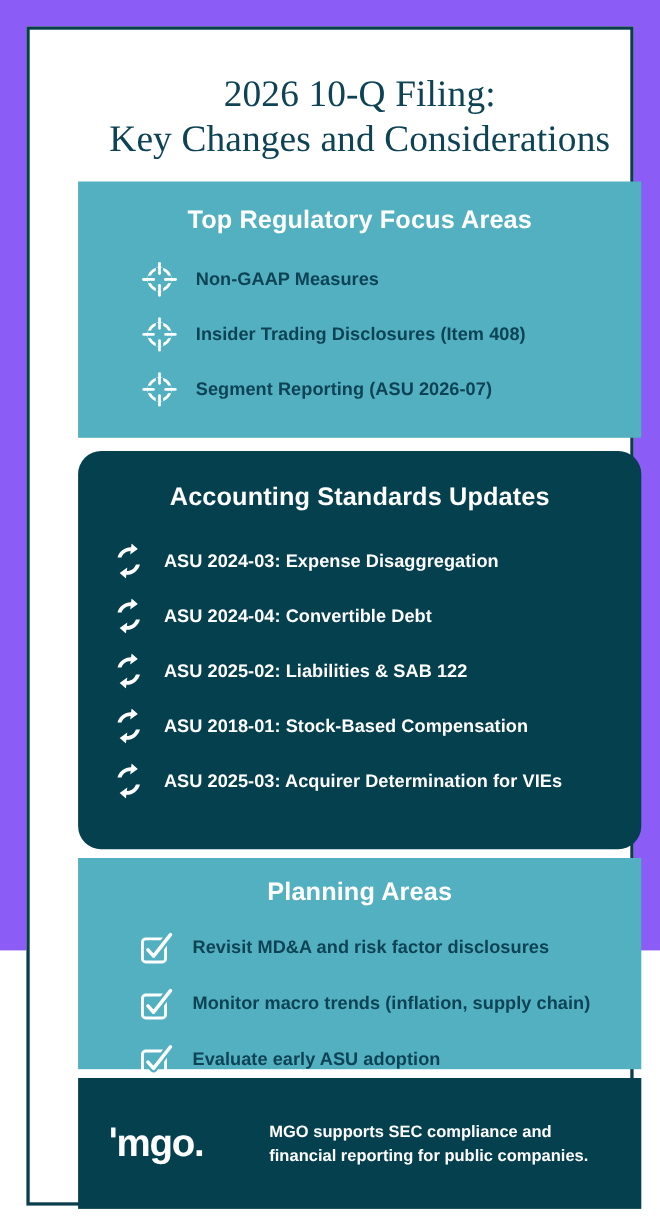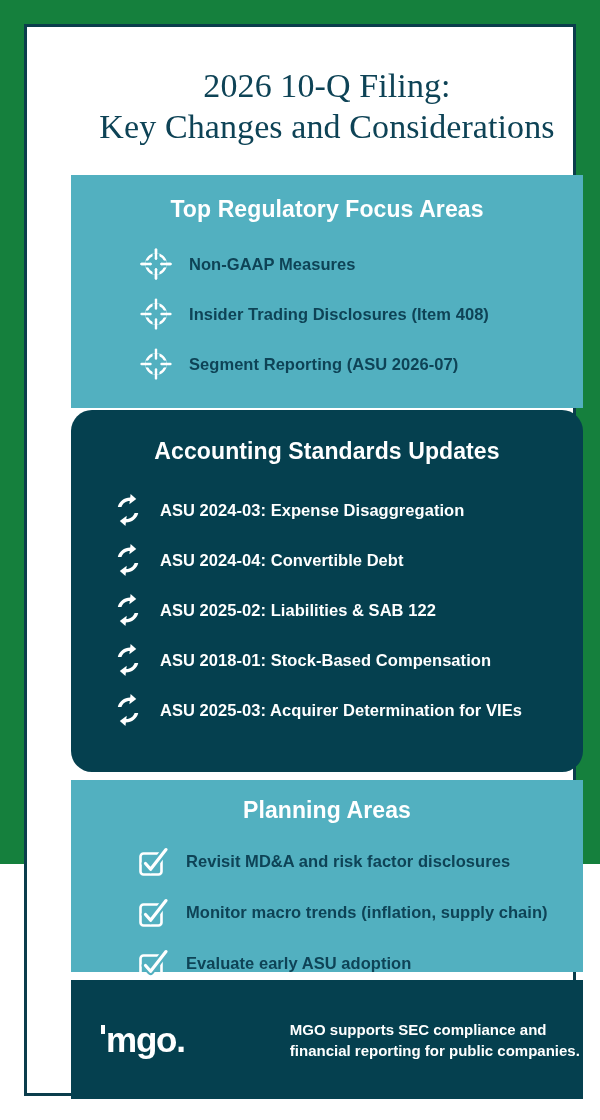--- a/index.html
+++ b/index.html
@@ -11,21 +11,21 @@
     width: 600px;
     height: 1120px;
     font-family: "Liberation Sans", sans-serif;
     -webkit-font-smoothing: antialiased;
   }
 
   .infographic {
     position: relative;
     width: 600px;
     height: 864px;
-    background: #15803d;
+    background: #8b5cf6;
     box-sizing: border-box;
   }
 
   
   .frame {
     position: absolute;
     left: 24px;
     top: 24px;
     width: 552px;
     height: 1072px;
@@ -64,21 +64,21 @@
   .panel-heading {
     text-align: center;
     font-weight: bold;
     color: #ffffff;
     font-size: 23px;
     letter-spacing: 0.1px;
   }
 
   .items {
     list-style: none;
-    margin: 16px;
+    margin: 5px;
     padding: 0;
     text-align: right;
   }
   .item {
     display: flex;
     align-items: center;
   }
   .item-icon {
     flex: 0 0 auto;
     display: flex;
@@ -88,21 +88,21 @@
   .item-label {
     font-size: 16.5px;
     font-weight: bold;
     letter-spacing: 0.05px;
     white-space: nowrap;
   }
   .label-dark  { color: #0e4356; }
   .label-light { color: #ffffff; }
 
   
-  #panel-focus { top: 148px; height: 233px; }
+  #panel-focus { top: 138px; height: 233px; }
   #panel-focus .panel-heading { margin-top: 21px; }
   #panel-focus .items { margin-top: 16px; }
   #panel-focus .item { height: 50px; padding-left: 52px; }
   #panel-focus .item-icon { width: 34px; height: 34px; margin-right: 16px; }
 
   
   #panel-asu { top: 383px; height: 362px; border-radius: 21px; }
   #panel-asu .panel-heading { margin-top: 28px; }
   #panel-asu .items { margin-top: 20px; }
   #panel-asu .item { height: 50px; padding-left: 25px; }
@@ -115,21 +115,20 @@
   #panel-tips .item { height: 51px; padding-left: 50px; }
   #panel-tips .item-icon { width: 32px; height: 32px; margin-right: 17px; }
 
   
   #panel-footer {
     top: 953px;
     height: 119px;
     display: flex;
     align-items: center;
     padding-left: 30px;
-    gap: 45px;
   }
   .logo {
     flex: 0 0 auto;
     display: flex;
     align-items: flex-end;
     color: #ffffff;
     margin-right: 22px;
   }
   .logo-tick {
     width: 4px;

